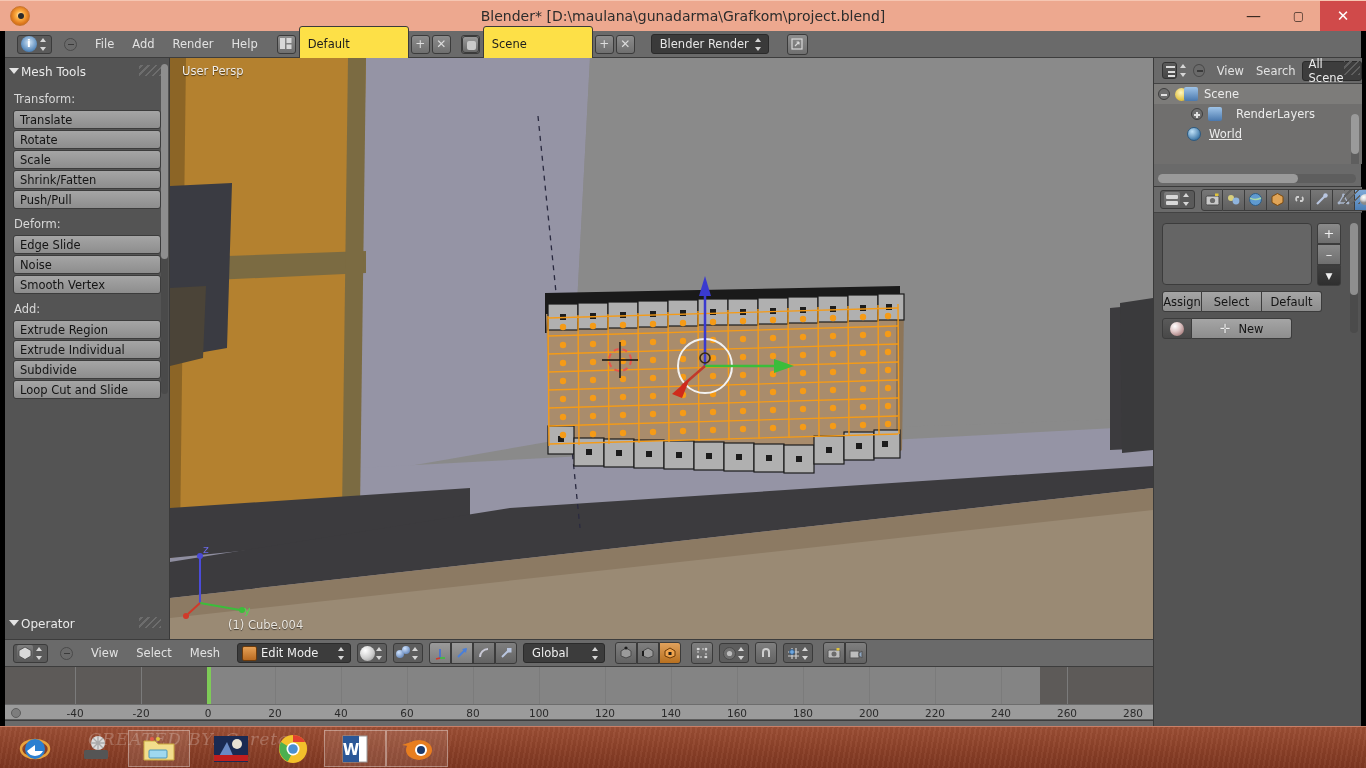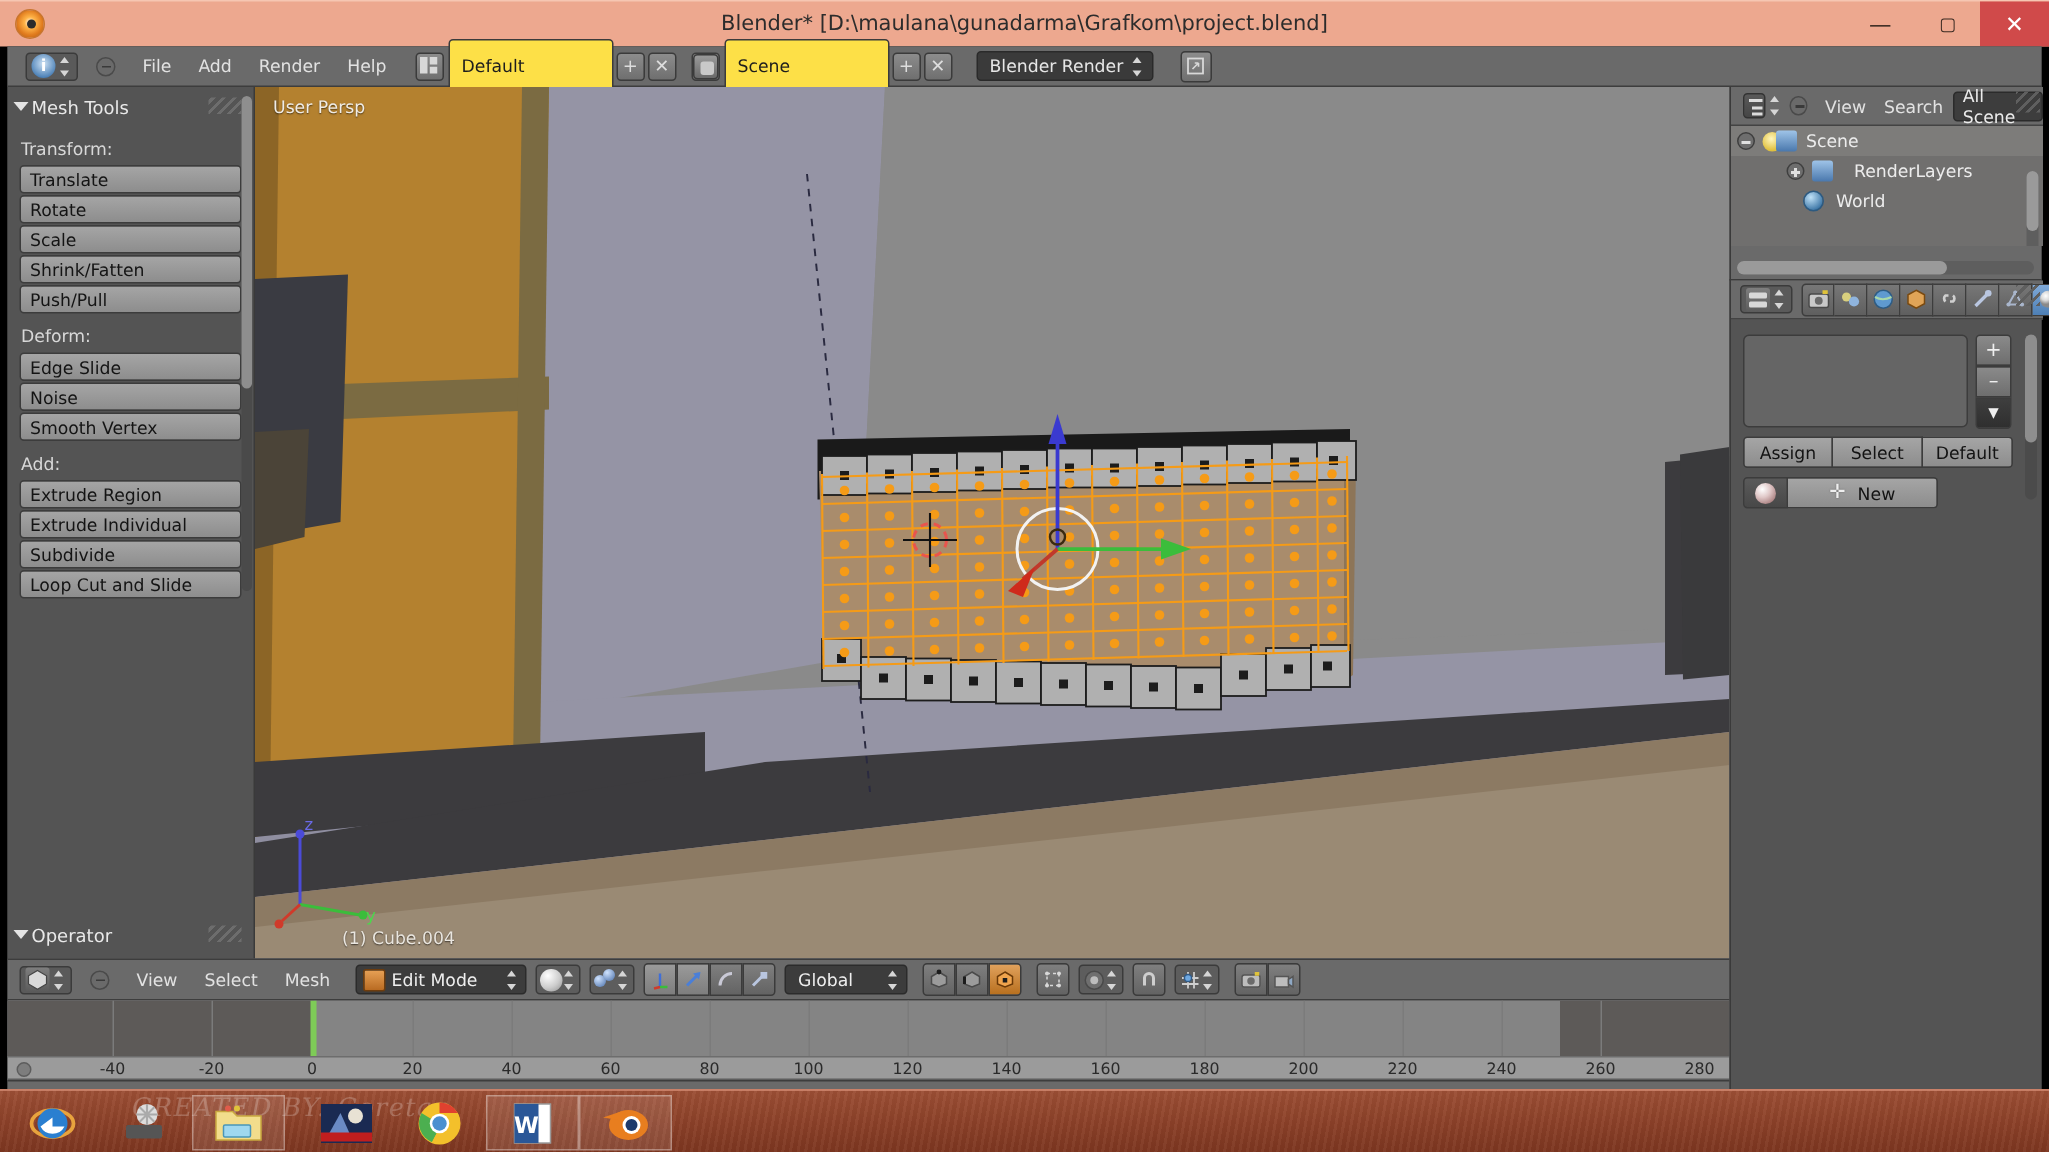--- a/index.html
+++ b/index.html
@@ -1077,21 +1077,21 @@
           <span class="exp"></span>
           <span class="lamp-ico" style="margin-left:5px;"></span>
           <span class="obj-ico" style="margin-left:-4px;"></span>
           <span style="margin-left:6px;">Scene</span>
         </div>
         <div class="out-row" style="padding-left:37px;">
           <span class="exp plus"></span>
           <span class="obj-ico" style="margin-left:5px;"></span>
           <span style="margin-left:14px;">RenderLayers</span>
         </div>
-        <div class="out-row" style="padding-left:48px;">
+        <div class="out-row" style="padding-left:33px;text-decoration:underline;">
           <span class="world-ico"></span>
           <span style="margin-left:8px;">World</span>
         </div>
         <div id="out-vscroll">
             <i></i>
           </div>
       </div>
       <div id="out-hscroll">
           <i></i>
         </div>
@@ -1173,21 +1173,21 @@
       <div class="side-btns">
         <div class="sb">+</div>
         <div class="sb">–</div>
         <div class="sb">▼</div>
       </div>
       <div id="prop-vscroll">
           <i></i>
         </div>
 
       <div class="asg-row">
-        <div class="asg" style="width:60px;">Assign</div>
+        <div class="asg" style="width:40px;">Assign</div>
         <div class="asg" style="width:60px;">Select</div>
         <div class="asg" style="width:60px;">Default</div>
       </div>
 
       <div class="new-row">
         <div class="mat-browse">
           <span class="mat-ball"></span>
         </div>
         <div class="new-btn">
           <span class="plus-glyph">✛</span>

